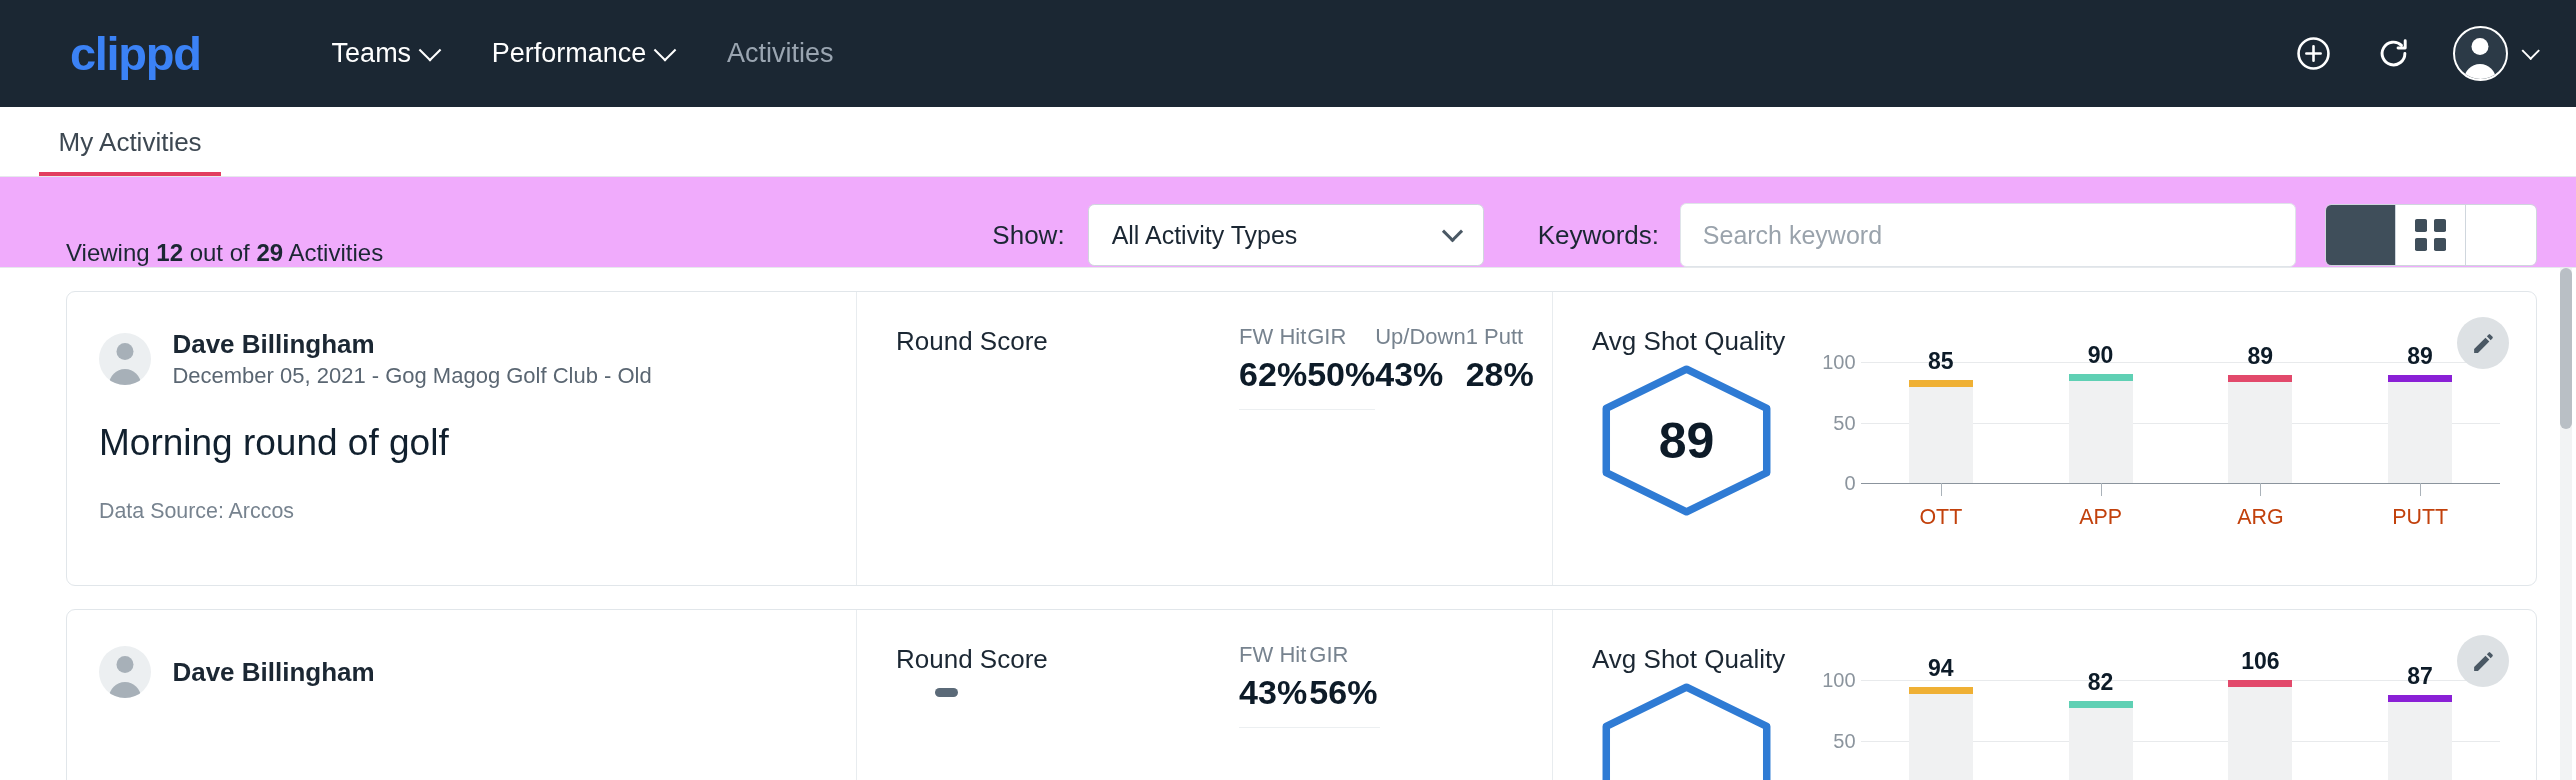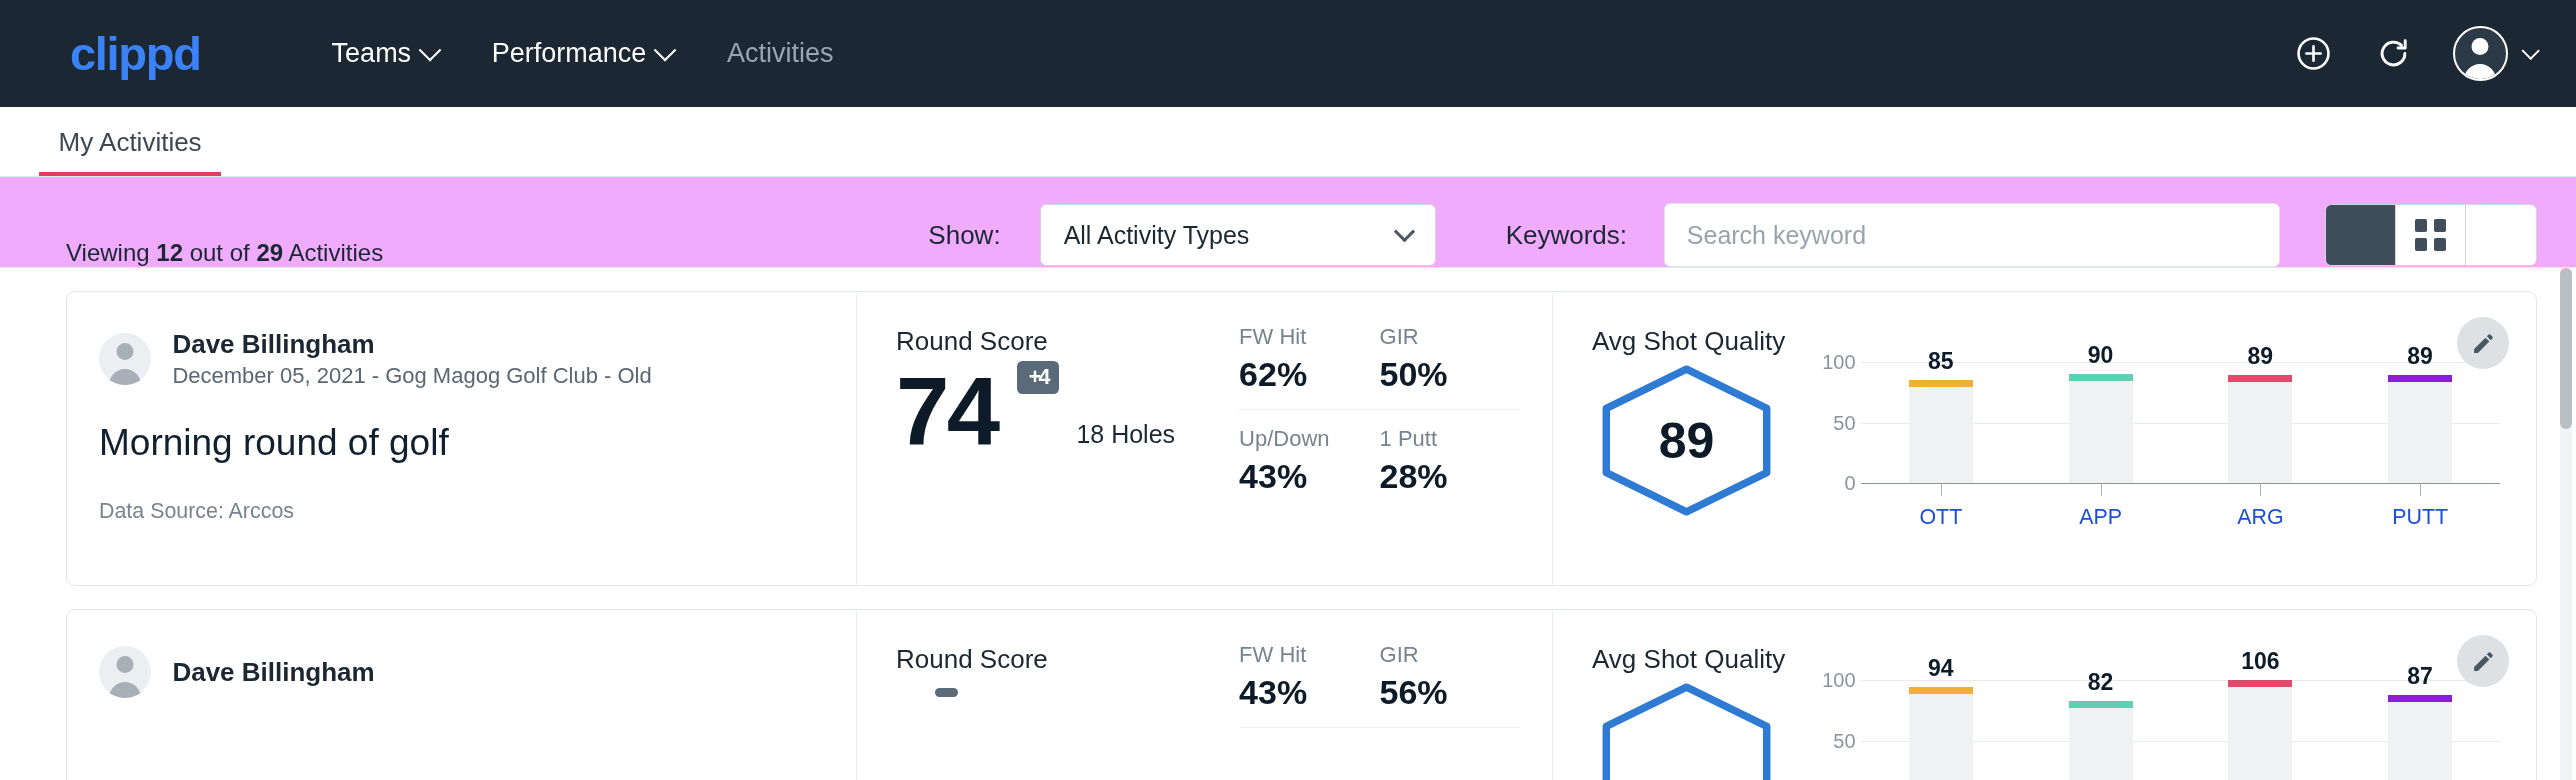--- a/index.html
+++ b/index.html
@@ -117,21 +117,21 @@
     background: #f0abfc;
     display: flex;
     align-items: flex-end;
     padding: 0 39px 0 66px;
     border-bottom: 0.9px solid #e6e9ec;
   }
   .viewing { font-size: 24px; color: #1b2733; white-space: nowrap; }
   .viewing b { font-weight: 700; }
   .filter-right {
     margin-left: auto;
-    display: flex; align-items: center; gap: 16px;
+    display: flex; align-items: center; gap: 0;
   }
   .label-show { font-size: 26px; color: #1b2733; margin-right: 23px; }
   .select {
     width: 396px; height: 62px;
     background: #ffffff;
     border: 0.9px solid #cfd6dd;
     border-radius: 6.2px;
     display: flex; align-items: center;
     padding: 0 23px;
     font-size: 25px; color: #1b2733;
@@ -241,21 +241,21 @@
   }
   .holes { font-size: 25px; color: #1b2733; margin-left: 79px; padding-bottom: 9px; }
 
   
   .col-stats {
     width: 321px;
     padding: 32px 32px 0 7.1px;
     flex: 0 0 auto;
     border-right: 0.9px solid #e8ecef;
     display: grid;
-    grid-template-columns: 1fr 1fr;
+    grid-template-columns: 1fr 1fr 1fr 1fr;
     align-content: start;
   }
   .stat { padding-bottom: 16px; }
   .stat.top { border-bottom: 0.9px solid #eceff1; margin-bottom: 16px; }
   .stat-k { font-size: 22px; color: #77838f; line-height: 1.2; }
   .stat-v { font-size: 34px; font-weight: 700; color: #0d1b28; margin-top: 5.4px; line-height: 1.1; }
 
   
   .col-quality {
     flex: 1 1 auto;
@@ -302,21 +302,21 @@
   .bar .val {
     position: absolute; left: 50%; transform: translateX(-50%);
     top: -32px;
     font-size: 23px; font-weight: 700; color: #0d1b28;
     white-space: nowrap;
   }
   .xlabels {
     position: absolute; left: 50px; right: 0; top: 121px; height: 43px;
     display: flex; justify-content: space-around;
   }
-  .xl { width: 64px; text-align: center; font-size: 21.4px; color: #1d4ed8; position: relative; padding-top: 21.4px; }
+  .xl { width: 64px; text-align: center; font-size: 21.4px; color: #c2410c; position: relative; padding-top: 21.4px; }
   .xl::before {
     content: ""; position: absolute; top: 0; left: 50%;
     width: 0.9px; height: 12.5px; background: #aab2b9;
   }
   .editbtn {
     position: absolute; top: 25px; right: 27px;
     width: 52px; height: 52px; border-radius: 50%;
     background: #dde1e4;
     display: flex; align-items: center; justify-content: center;
     cursor: pointer;
@@ -442,27 +442,20 @@
           <div class="uname">Dave Billingham</div>
           <div class="umeta">December 05, 2021 - Gog Magog Golf Club - Old</div>
         </div>
       </div>
       <div class="ctitle">Morning round of golf</div>
       <div class="csource">Data Source: Arccos</div>
     </div>
 
     <div class="col-score">
       <div class="sect-label">Round Score</div>
-      <div class="score-row">
-        <div class="score-num">
-          <span>74</span>
-          <span class="badge">+4</span>
-        </div>
-        <div class="holes">18 Holes</div>
-      </div>
     </div>
 
     <div class="col-stats">
       <div class="stat top">
         <div class="stat-k">FW Hit</div>
         <div class="stat-v">62%</div>
       </div>
       <div class="stat top">
         <div class="stat-k">GIR</div>
         <div class="stat-v">50%</div>

